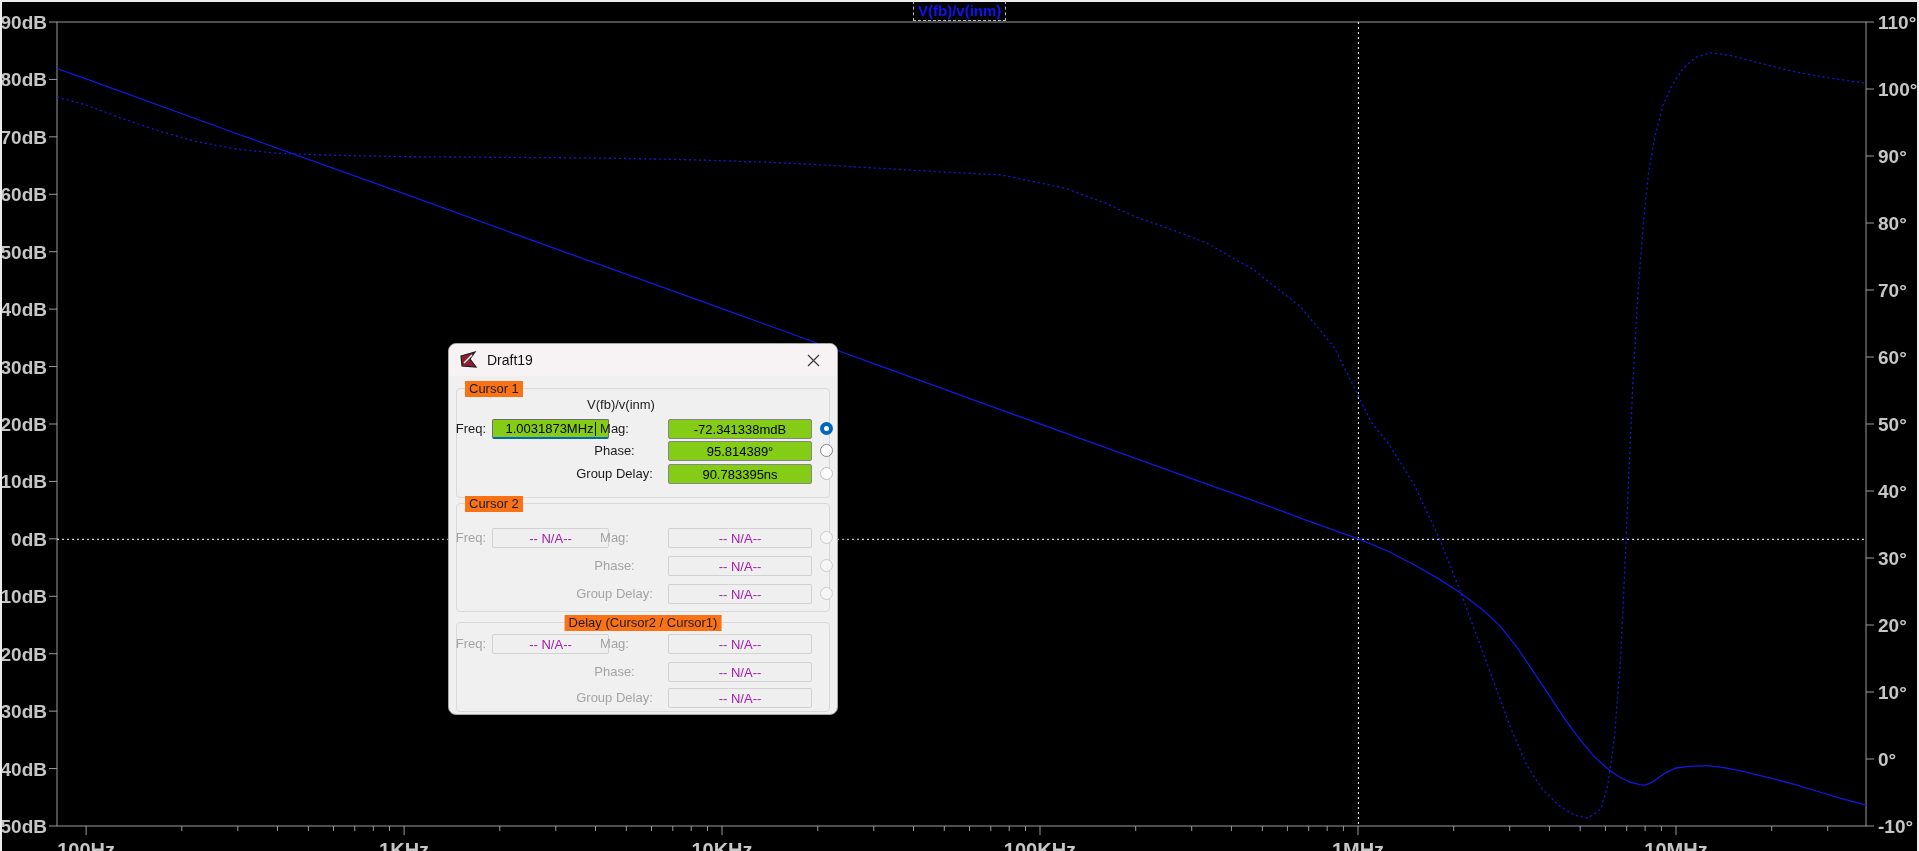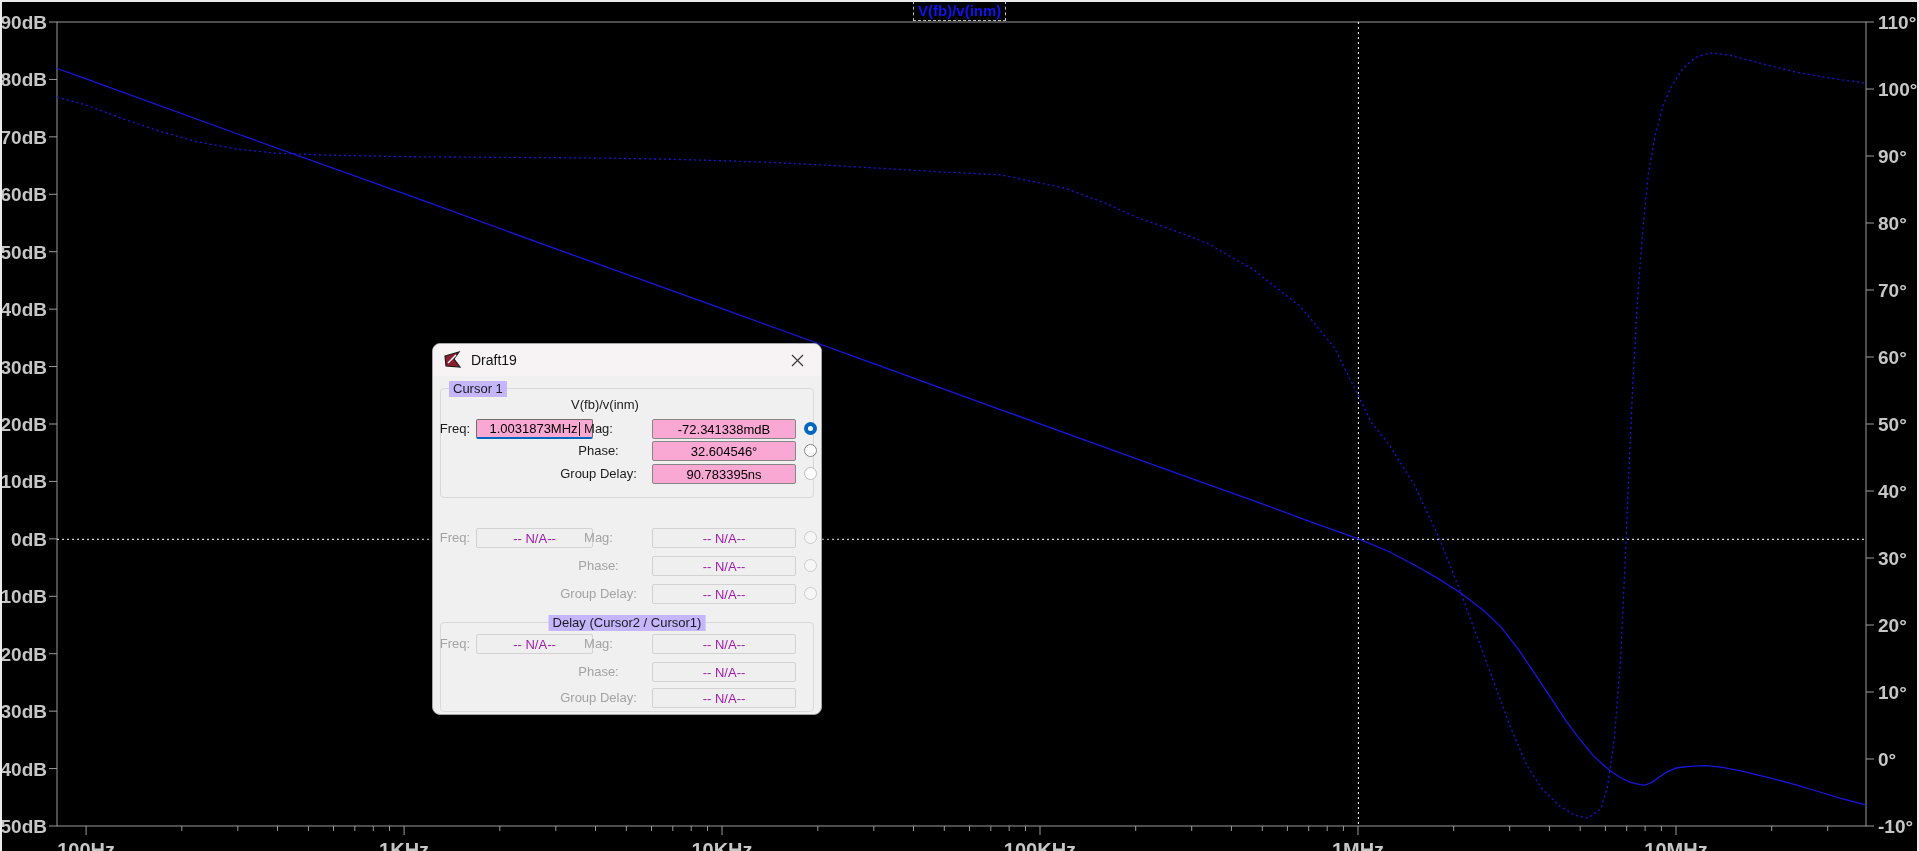--- a/index.html
+++ b/index.html
@@ -8,36 +8,36 @@
   .edge-top{position:absolute;left:0;top:0;width:1919px;height:2px;background:#ebebeb}
   .edge-left{position:absolute;left:0;top:0;width:2px;height:851px;background:#ebebeb}
   .edge-right{position:absolute;right:0;top:0;width:2px;height:851px;background:#ebebeb}
   #plot-area{position:absolute;left:0;top:0;width:1707px;height:851px}
   #chart-svg{position:absolute;left:0;top:0}
   .al{fill:#c6c6c6;font-family:"Liberation Sans",sans-serif;font-weight:bold;font-size:19px}
   .xl{font-size:20px}
   #title-badge{position:absolute;left:913px;top:1px;padding:1px 4px;background:#000;
        border:1px dashed #b9b9b9;color:#1212f0;font-weight:bold;font-size:15px;line-height:16px}
   
-  #dialog{position:absolute;left:432px;top:343px;width:388px;height:370px;background:#f0f0f0;
+  #dialog{position:absolute;left:448px;top:343px;width:388px;height:370px;background:#f0f0f0;
        border:1px solid #a6a6a6;border-radius:8px;box-shadow:0 12px 30px rgba(0,0,0,.55);
        font-size:13px;color:#1b1b1b;overflow:hidden}
   #titlebar{position:absolute;left:0;top:0;width:100%;height:32px;background:#f7f2f4;
        display:flex;align-items:center;padding:0 10px;box-sizing:border-box;gap:8px}
   #dlg-title{font-size:14px;color:#111}
   #close-btn{margin-left:auto;width:28px;height:22px;display:flex;align-items:center;justify-content:center}
   .group{position:absolute;left:7px;width:372px;border:1px solid #d9d9d9;border-radius:4px}
-  .glabel{position:absolute;top:-8px;left:8px;background:#c4b5fd;padding:0 4px;line-height:16px;white-space:nowrap}
+  .glabel{position:absolute;top:-8px;left:8px;background:#f97316;padding:0 4px;line-height:16px;white-space:nowrap}
   .glabel.center{left:50%;transform:translateX(-50%)}
   .trace-label{position:absolute;left:0;top:53px;width:344px;text-align:center;height:16px}
   .rowlabel{position:absolute;height:20px;line-height:20px;text-align:center}
   .dis{color:#a3a3a3}
   .flabel{left:4px;width:36px}
   .vlabel{left:118px;width:95px}
-  .box{position:absolute;height:20px;background:#f9a8d4;border:1px solid #868686;border-radius:2px;
+  .box{position:absolute;height:20px;background:#84cc16;border:1px solid #868686;border-radius:2px;
        display:flex;align-items:center;justify-content:center;box-sizing:border-box;color:#000}
   .box.freq{left:43px;width:117px}
   .box.val{left:219px;width:144px}
   .box.focus{border-color:#6e6e6e;border-bottom:2px solid #0067c0}
   .box.disbox{background:#efefef;border-color:#d2d2d2;color:#a21caf}
   .caret{display:inline-block;width:1px;height:14px;background:#000;margin-left:1px}
   .radio{position:absolute;left:371px;width:13px;height:13px;border-radius:50%;
        background:#fff;border:1px solid #878787;box-sizing:border-box}
   .radio.sel{border:none;background:#0067c0}
   .radio.sel::after{content:"";position:absolute;left:4px;top:4px;width:5px;height:5px;border-radius:50%;background:#fff}
@@ -199,26 +199,29 @@
   <div class="trace-label">V(fb)/v(inm)</div>
   <div class="rowlabel flabel" style="top:75px">Freq:</div>
   <div class="box freq focus" style="top:75px">
       <span>1.0031873MHz</span>
       <span class="caret"></span>
     </div>
   <div class="rowlabel vlabel" style="top:75px">Mag:</div>
   <div class="box val" style="top:75px">-72.341338mdB</div>
   <div class="radio sel" style="top:78px"></div>
   <div class="rowlabel vlabel" style="top:97px">Phase:</div>
-  <div class="box val" style="top:97px">32.604546°</div>
+  <div class="box val" style="top:97px">95.814389°</div>
   <div class="radio" style="top:100px"></div>
   <div class="rowlabel vlabel" style="top:120px">Group Delay:</div>
   <div class="box val" style="top:120px">90.783395ns</div>
   <div class="radio lite" style="top:123px"></div>
 
+  <div class="group" style="top:159px;height:107px">
+    <span class="glabel">Cursor 2</span>
+  </div>
   <div class="rowlabel flabel dis" style="top:184px">Freq:</div>
   <div class="box freq disbox" style="top:184px">-- N/A--</div>
   <div class="rowlabel vlabel dis" style="top:184px">Mag:</div>
   <div class="box val disbox" style="top:184px">-- N/A--</div>
   <div class="radio disr" style="top:187px"></div>
   <div class="rowlabel vlabel dis" style="top:212px">Phase:</div>
   <div class="box val disbox" style="top:212px">-- N/A--</div>
   <div class="radio disr" style="top:215px"></div>
   <div class="rowlabel vlabel dis" style="top:240px">Group Delay:</div>
   <div class="box val disbox" style="top:240px">-- N/A--</div>

